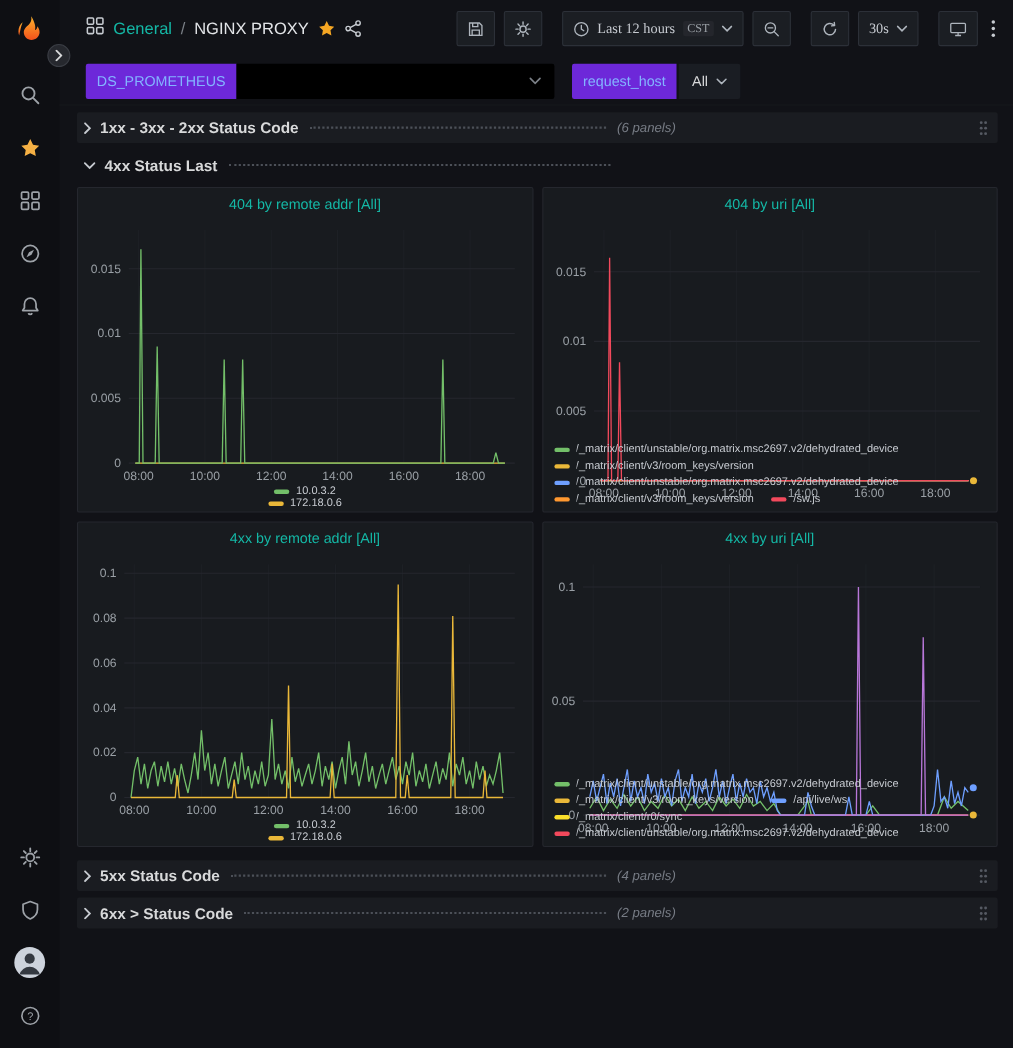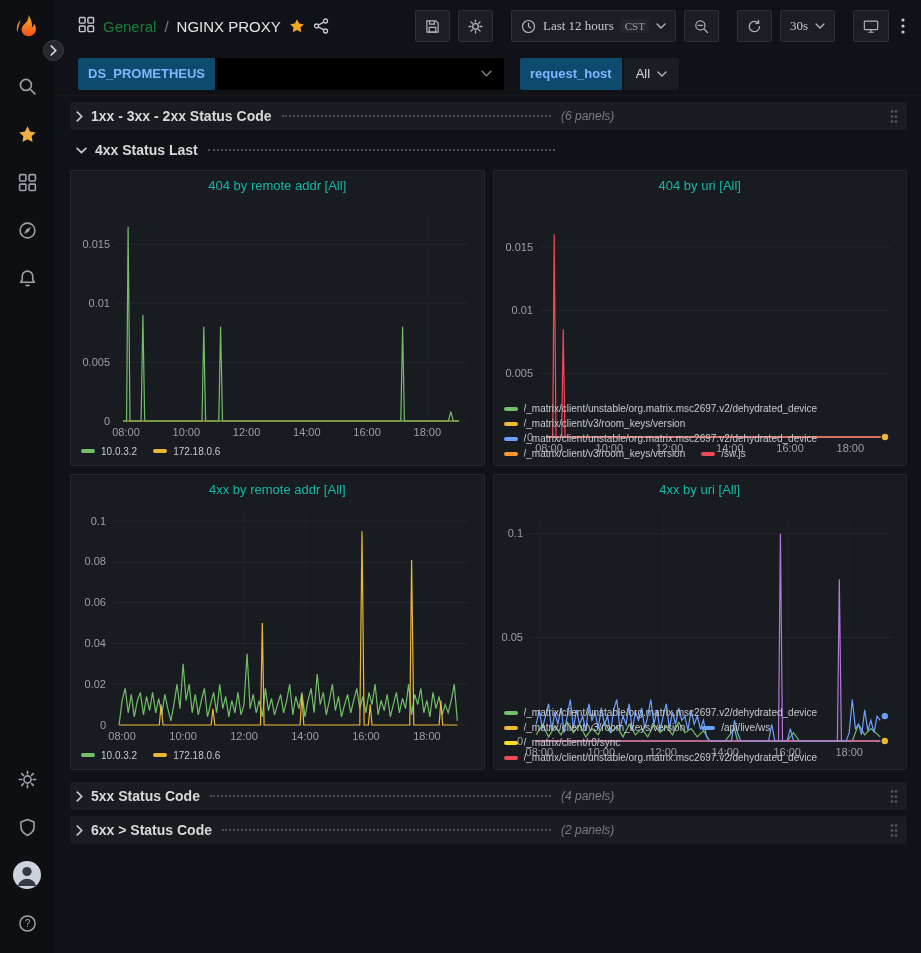--- a/index.html
+++ b/index.html
@@ -16,32 +16,32 @@
   .side-btn { width:44px; height:48px; background:none; border:none; display:flex; align-items:center; justify-content:center; cursor:pointer; }
   .avatar { width:28px; height:28px; border-radius:50%; background:#cdd3dc; overflow:hidden; display:flex; align-items:flex-end; justify-content:center; }
 
   
   .main { flex:1; display:flex; flex-direction:column; position:relative; min-width:0; }
   .expand-btn { position:absolute; left:-11px; top:40px; width:21px; height:21px; border-radius:50%; background:#26282e; border:1px solid #3a3d44; color:#d8d9da; display:flex; align-items:center; justify-content:center; cursor:pointer; z-index:5; }
 
   
   .topnav { height:52px; display:flex; align-items:center; padding:0 12px 0 24px; flex:none; }
   .nav-left { display:flex; align-items:center; gap:8px; min-width:0; }
-  .crumb-root { color:#15803d; font-size:15px; }
+  .crumb-root { color:#14b8a6; font-size:15px; }
   .crumb-sep { color:#7b8087; font-size:15px; }
   .crumb-title { color:#e3e5e8; font-size:15px; font-weight:500; }
   .nav-right { margin-left:auto; display:flex; align-items:center; gap:8px; }
   .navbtn { height:32px; background:#1b1e23; border:1px solid #2c3038; border-radius:2px; color:#c7cbd1; font-size:13px; display:flex; align-items:center; gap:7px; padding:0 9px; cursor:pointer; font-family:Liberation Serif, serif; }
   .navbtn.plain { background:none; border:none; padding:0 4px; }
   .tz-badge { font-size:11px; color:#9aa0a6; background:#24262c; border-radius:2px; padding:1px 4px; }
   .gap-l { margin-left:10px; }
 
   
   .submenu { height:44px; display:flex; align-items:center; padding:0 12px 0 24px; gap:0; flex:none; border-bottom:1px solid #17181c; }
-  .varchip { height:32px; display:flex; align-items:center; padding:0 10px; background:#0c4a6e; border-radius:2px 0 0 2px; color:#83b4ff; font-size:13px; font-weight:700; cursor:pointer; }
+  .varchip { height:32px; display:flex; align-items:center; padding:0 10px; background:#6d28d9; border-radius:2px 0 0 2px; color:#83b4ff; font-size:13px; font-weight:400; cursor:pointer; }
   .var-value { height:32px; display:flex; align-items:center; justify-content:flex-end; padding:0 12px; background:#000; border-radius:0 2px 2px 0; cursor:pointer; }
   .var-value.redacted { width:289px; margin-right:16px; }
   .var-value.light { background:#1a1d23; margin-left:2px; color:#d8d9da; font-size:13px; gap:7px; justify-content:space-between; }
 
   
   .dash { flex:1; padding:6px 14px 0 16px; overflow:hidden; }
   .dashrow { height:28px; display:flex; align-items:center; padding:0 8px 0 6px; margin-bottom:6px; border-radius:2px; cursor:pointer; }
   .dashrow.collapsed { background:#1a1c21; }
   .rtitle-wrap { width:470px; display:flex; align-items:center; min-width:0; }
   .rchev { display:flex; margin-right:8px; }
@@ -50,21 +50,21 @@
   .rcount { color:#777c85; font-size:12px; font-style:italic; white-space:nowrap; }
   .drag { margin-left:auto; display:flex; cursor:grab; }
 
   
   .grid { display:grid; grid-template-columns:1fr 1fr; gap:8px; margin:4px 0 12px; }
   .panel { height:296px; background:#181b1f; border:1px solid #25272e; border-radius:2px; display:flex; flex-direction:column; min-width:0; overflow:hidden; }
   .ptitle { height:28px; flex:none; display:flex; align-items:center; justify-content:center; color:#14b8a6; font-size:13px; font-weight:500; cursor:pointer; }
   .chart { flex:1; min-height:0; cursor:crosshair; }
   .chart svg text { font-family:"Liberation Sans", sans-serif; font-size:11px; fill:#9aa0a6; }
   .legend { flex:none; padding:2px 10px 6px; display:flex; align-items:center; column-gap:16px; }
-  .legend.one-row { height:24px; padding:0 10px 4px; }
+  .legend.one-row { height:24px; padding:0 10px 4px;flex-direction:column; }
   .legend.wrap { flex-wrap:wrap; row-gap:4px; align-content:flex-start; overflow:hidden; }
   .legend.wrap.h4 { max-height:78px; }
   .legend.wrap.h35 { max-height:74px; }
   .legend-item { display:flex; align-items:center; gap:6px; min-width:0; cursor:pointer; }
   .lmark { width:14px; height:4px; border-radius:2px; flex:none; }
   .ltext { color:#c7cbd1; font-size:10px; white-space:nowrap; overflow:hidden; text-overflow:ellipsis; }
 </style>
 </head>
 <body>
 

